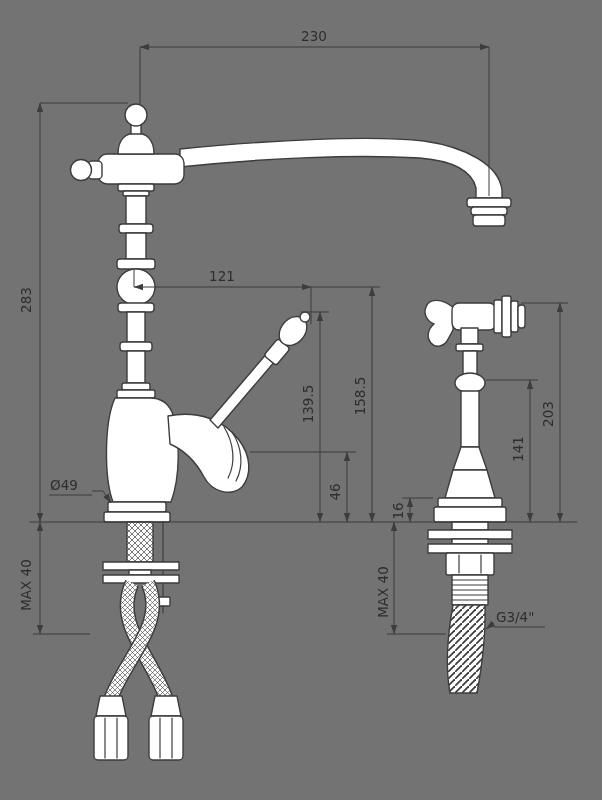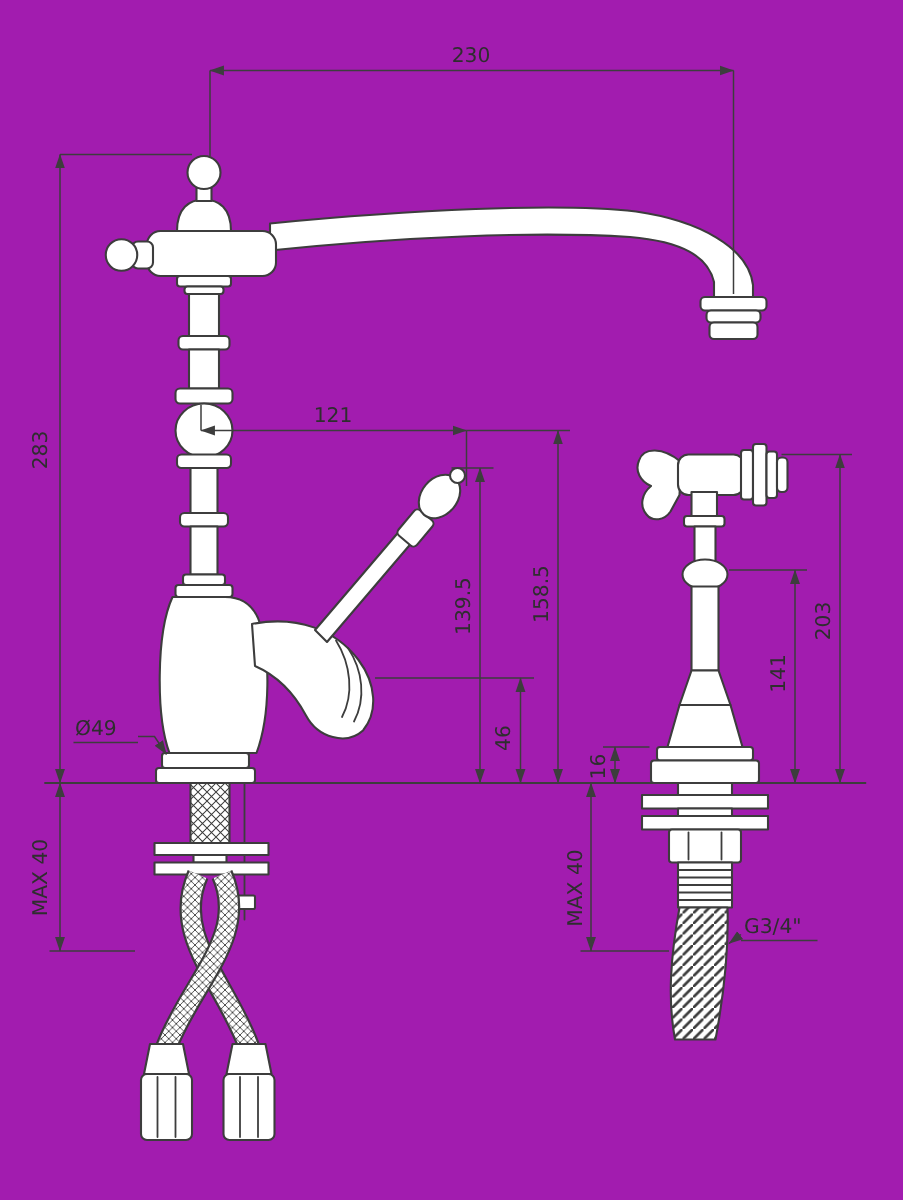--- a/index.html
+++ b/index.html
@@ -1,16 +1,16 @@
 <!DOCTYPE html>
 <html><head>
 <meta charset="utf-8">
 <style>
   html,body{margin:0;padding:0;background:#fff;}
-  .sheet{width:602px;height:800px;background:#a21caf;position:relative;overflow:hidden;
+  .sheet{width:602px;height:800px;background:#737373;position:relative;overflow:hidden;
          font-family:"DejaVu Sans", sans-serif;}
   svg{display:block;}
   .shape{fill:#fff;stroke:#3d3d3d;stroke-width:1.4;stroke-linejoin:round;}
   .ln{fill:none;stroke:#3d3d3d;stroke-width:1.2;stroke-linecap:round;}
   .dim{fill:none;stroke:#3d3d3d;stroke-width:1;}
   .dimtxt{font-size:13.5px;fill:#2e2e2e;}
   .mid{text-anchor:middle;}
 </style>
 </head>
 <body>

